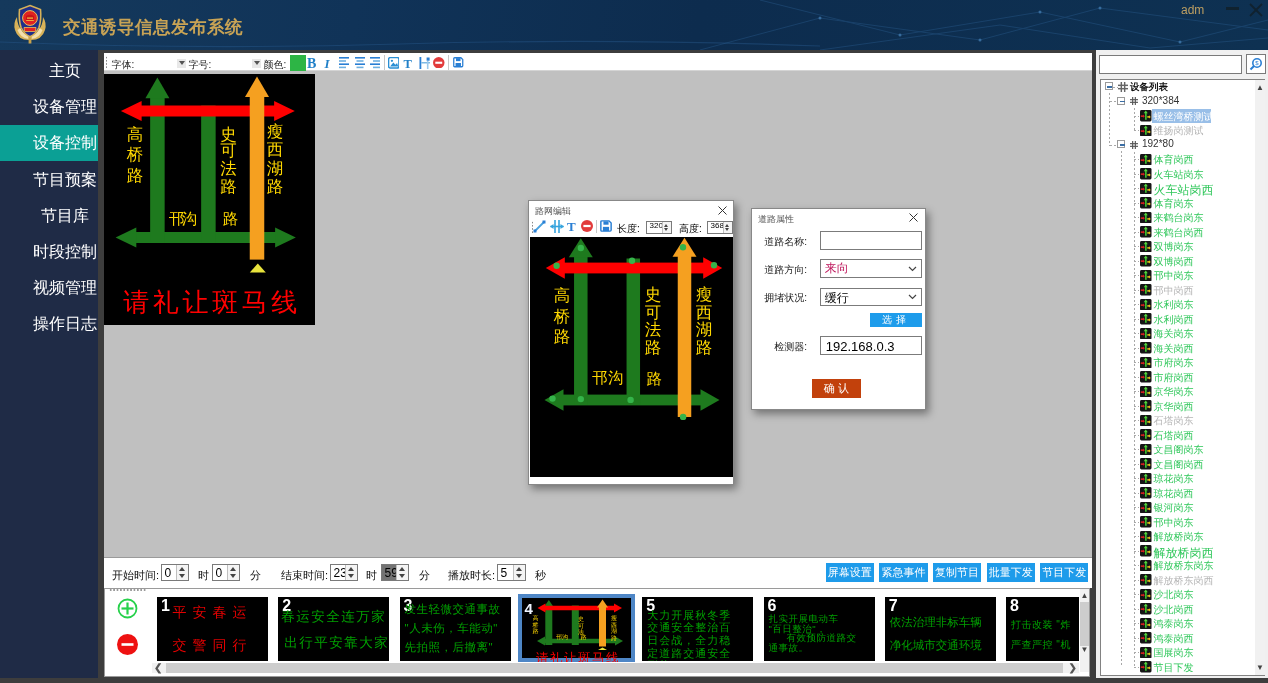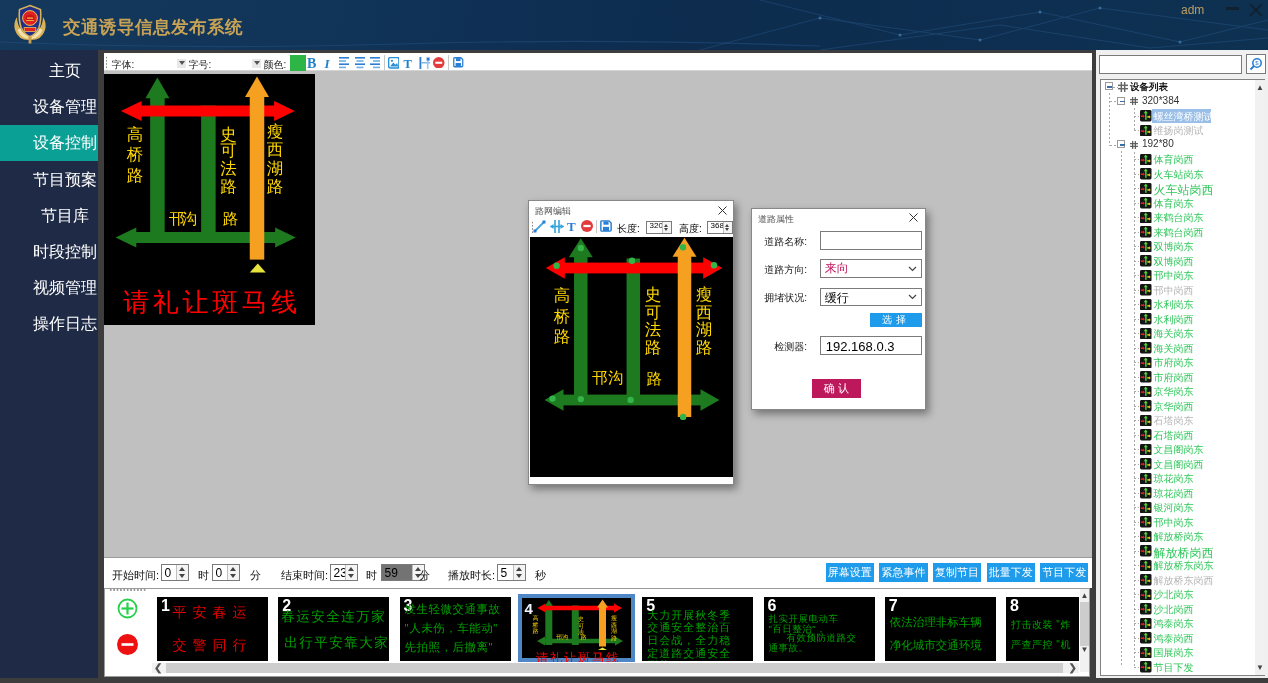--- a/index.html
+++ b/index.html
@@ -177,21 +177,21 @@
 <div class="cl" style="left:250px">分</div>
 <div class="cl" style="left:281px">结束时间:</div>
 <div style="position:absolute;left:330px;top:563.5px;width:28px;height:17px;background:#fff;border:1px solid #7a7a7a">
 <div style="position:absolute;left:2.5px;top:1.0px;font-size:12px;color:#000">23</div>
 <div style="position:absolute;right:0;top:0;width:12px;height:15px;border-left:1px solid #bfbfbf;background:#f4f4f4">
 <div style="position:absolute;left:1.5px;top:2.0px;width:0;height:0;border-left:3.5px solid transparent;border-right:3.5px solid transparent;border-bottom:4.5px solid #444"></div>
 <div style="position:absolute;left:1.5px;bottom:2.0px;width:0;height:0;border-left:3.5px solid transparent;border-right:3.5px solid transparent;border-top:4.5px solid #444"></div>
 </div>
   </div>
 <div class="cl" style="left:366px">时</div>
-<div style="position:absolute;left:381px;top:563.5px;width:44px;height:17px;background:#737373;border:1px solid #7a7a7a">
+<div style="position:absolute;left:381px;top:563.5px;width:28px;height:17px;background:#737373;border:1px solid #7a7a7a">
 <div style="position:absolute;left:2.5px;top:1.0px;font-size:12px;color:#000">59</div>
 <div style="position:absolute;right:0;top:0;width:12px;height:15px;border-left:1px solid #bfbfbf;background:#f4f4f4">
 <div style="position:absolute;left:1.5px;top:2.0px;width:0;height:0;border-left:3.5px solid transparent;border-right:3.5px solid transparent;border-bottom:4.5px solid #444"></div>
 <div style="position:absolute;left:1.5px;bottom:2.0px;width:0;height:0;border-left:3.5px solid transparent;border-right:3.5px solid transparent;border-top:4.5px solid #444"></div>
 </div>
   </div>
 <div class="cl" style="left:419px">分</div>
 <div class="cl" style="left:448px">播放时长:</div>
 <div style="position:absolute;left:497px;top:563.5px;width:29px;height:17px;background:#fff;border:1px solid #7a7a7a">
 <div style="position:absolute;left:2.5px;top:1.0px;font-size:12px;color:#000">5</div>
@@ -884,14 +884,14 @@
 <div style="position:absolute;left:4px;top:1.5px;font-size:12px;color:#000">缓行</div>
 <svg style="position:absolute;right:4px;top:5.5px" width="9" height="6" viewBox="0 0 9 6">
         <polyline points="1,1 4.5,4.5 8,1" fill="none" stroke="#444" stroke-width="1.2"></polyline>
       </svg>
     </div>
 <div style="position:absolute;left:118.2px;top:103.8px;width:51.7px;height:14.5px;background:#1e9ceb;color:#fff;font-size:10px;text-align:center;line-height:14.5px;letter-spacing:4px">选择</div>
 <div style="position:absolute;left:12px;top:131px;width:43px;text-align:right;font-size:10px;color:#222;white-space:nowrap">检测器:</div>
 <div style="position:absolute;left:67.8px;top:127.4px;width:102px;height:19px;background:#fff;border:1px solid #7b7b7b">
 <div style="position:absolute;left:5px;top:2px;font-size:13px;color:#000">192.168.0.3</div>
     </div>
-<div style="position:absolute;left:60px;top:169.9px;width:48.8px;height:19px;background:#be185d;color:#fff;font-size:11px;text-align:center;line-height:19px">确 认</div>
+<div style="position:absolute;left:60px;top:169.9px;width:48.8px;height:19px;background:#c2410c;color:#fff;font-size:11px;text-align:center;line-height:19px">确 认</div>
 </div>
 
 </body></html>

